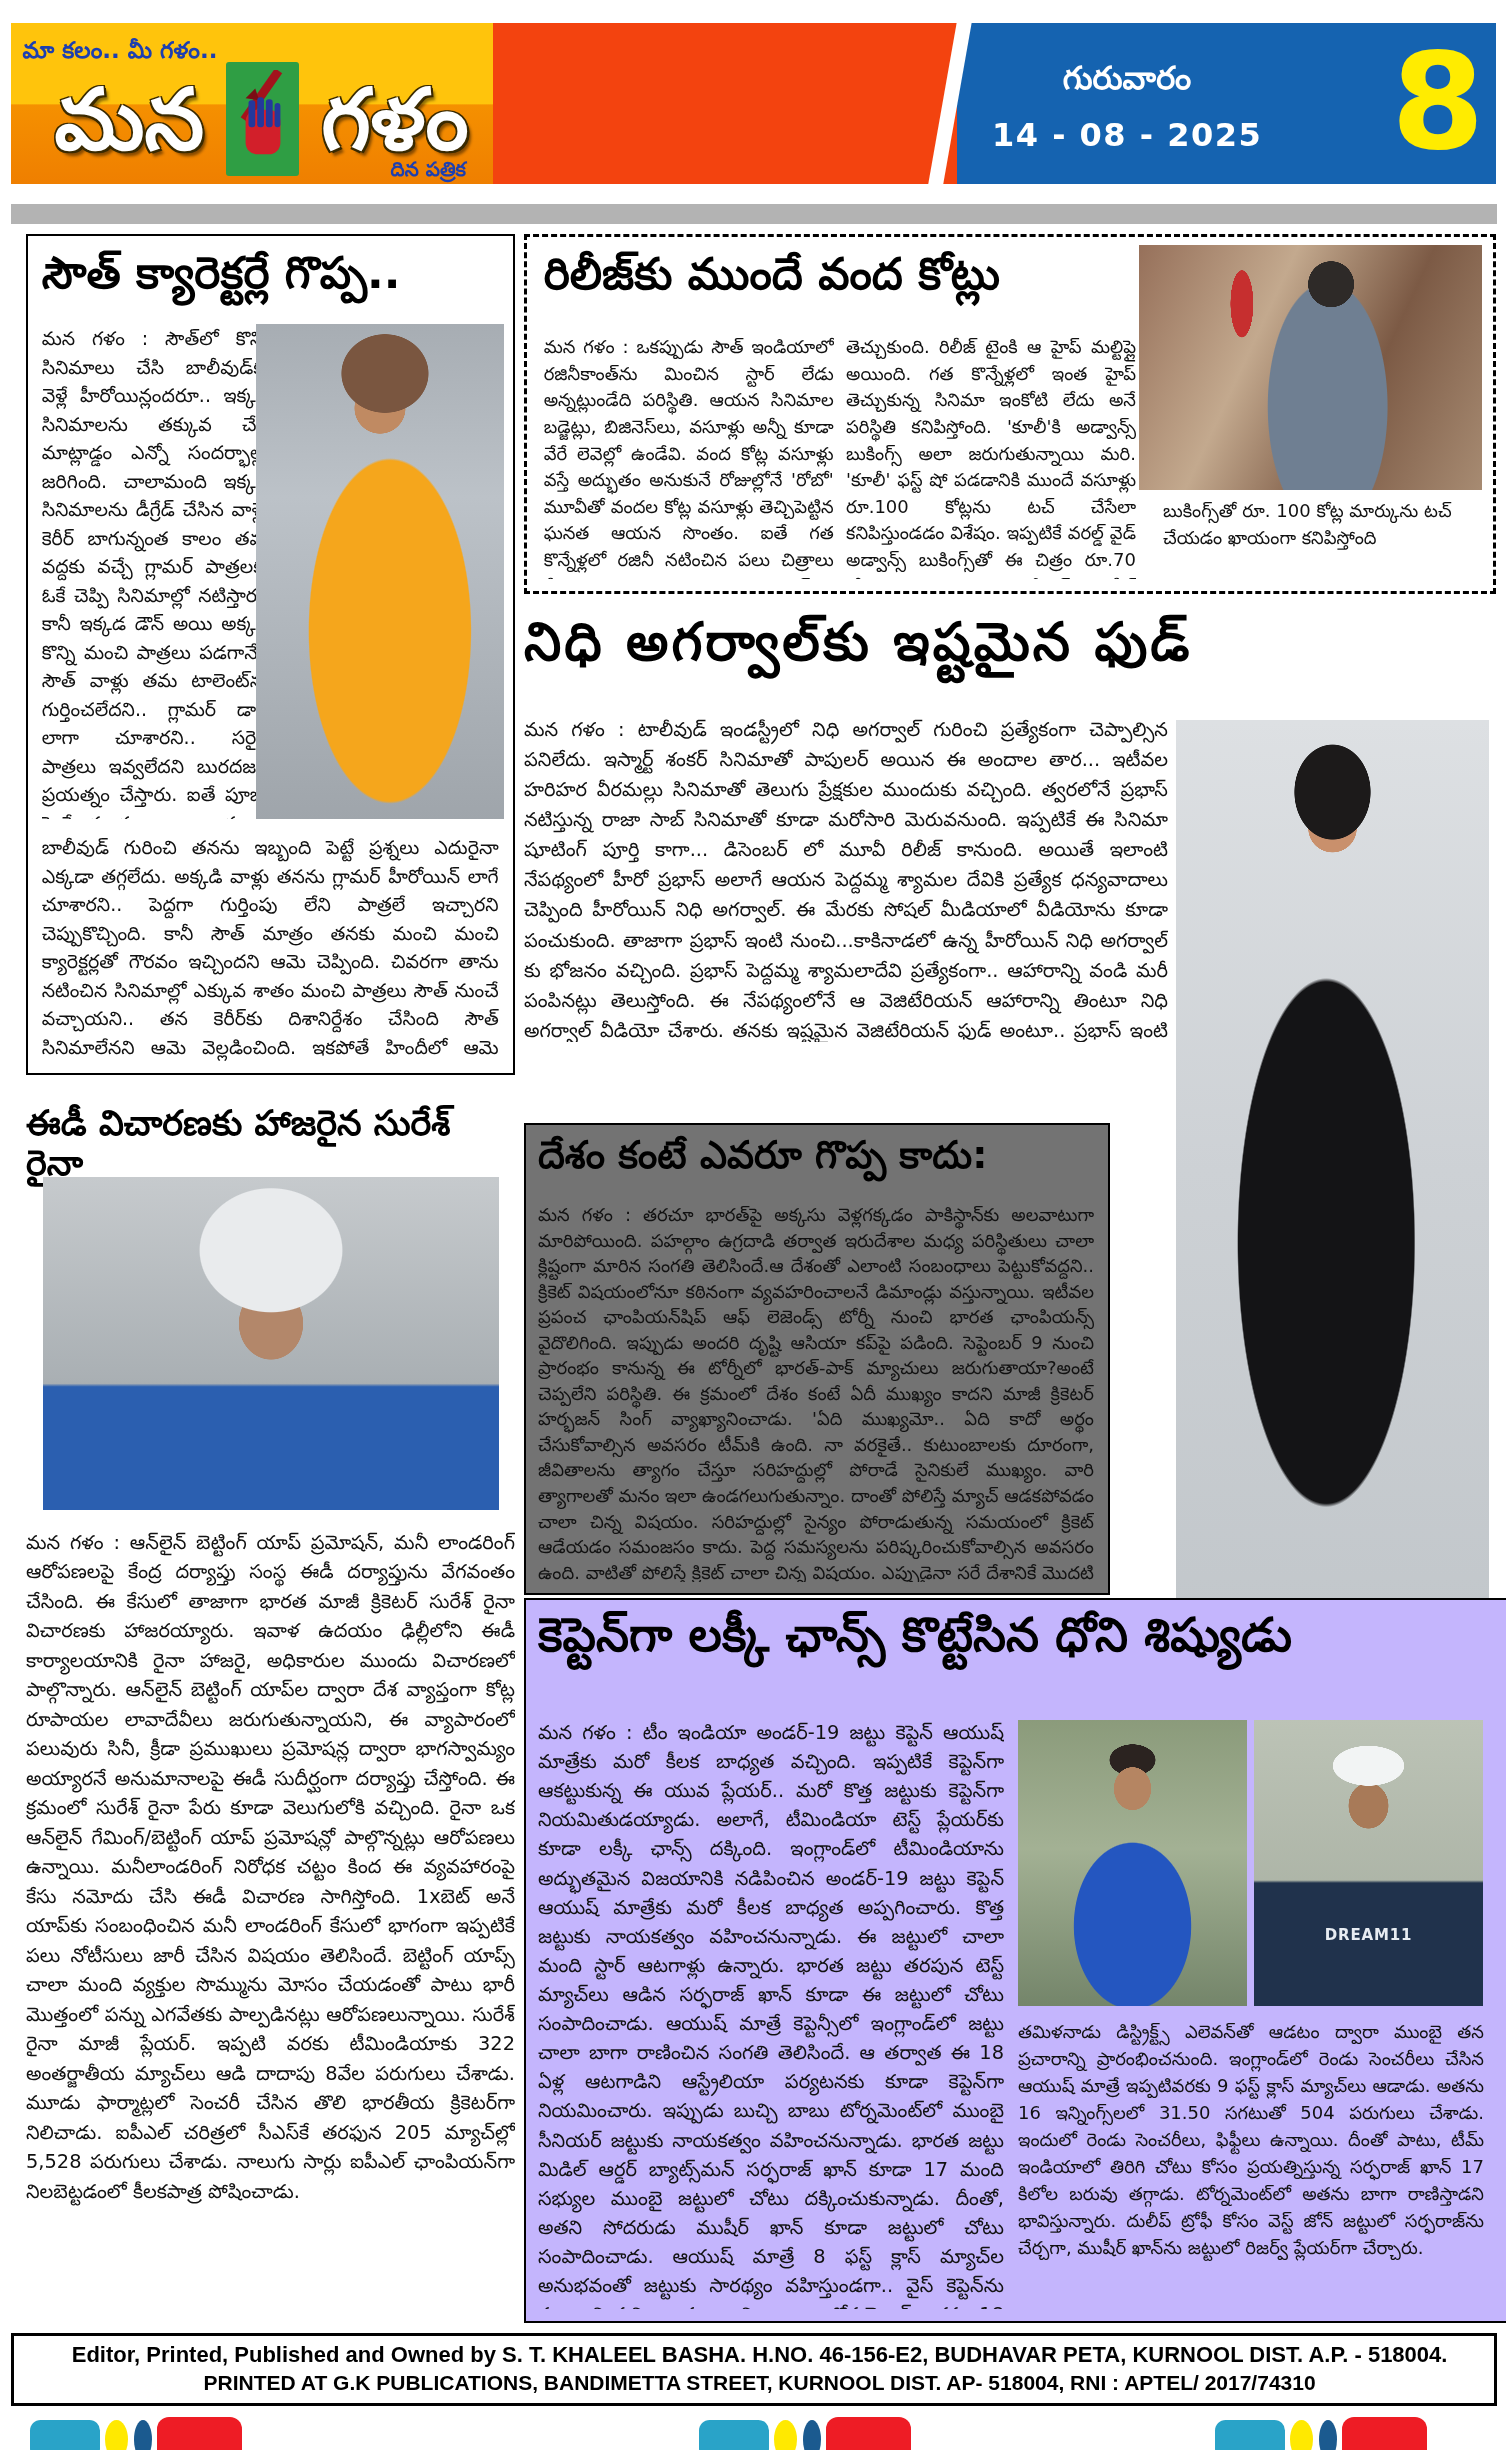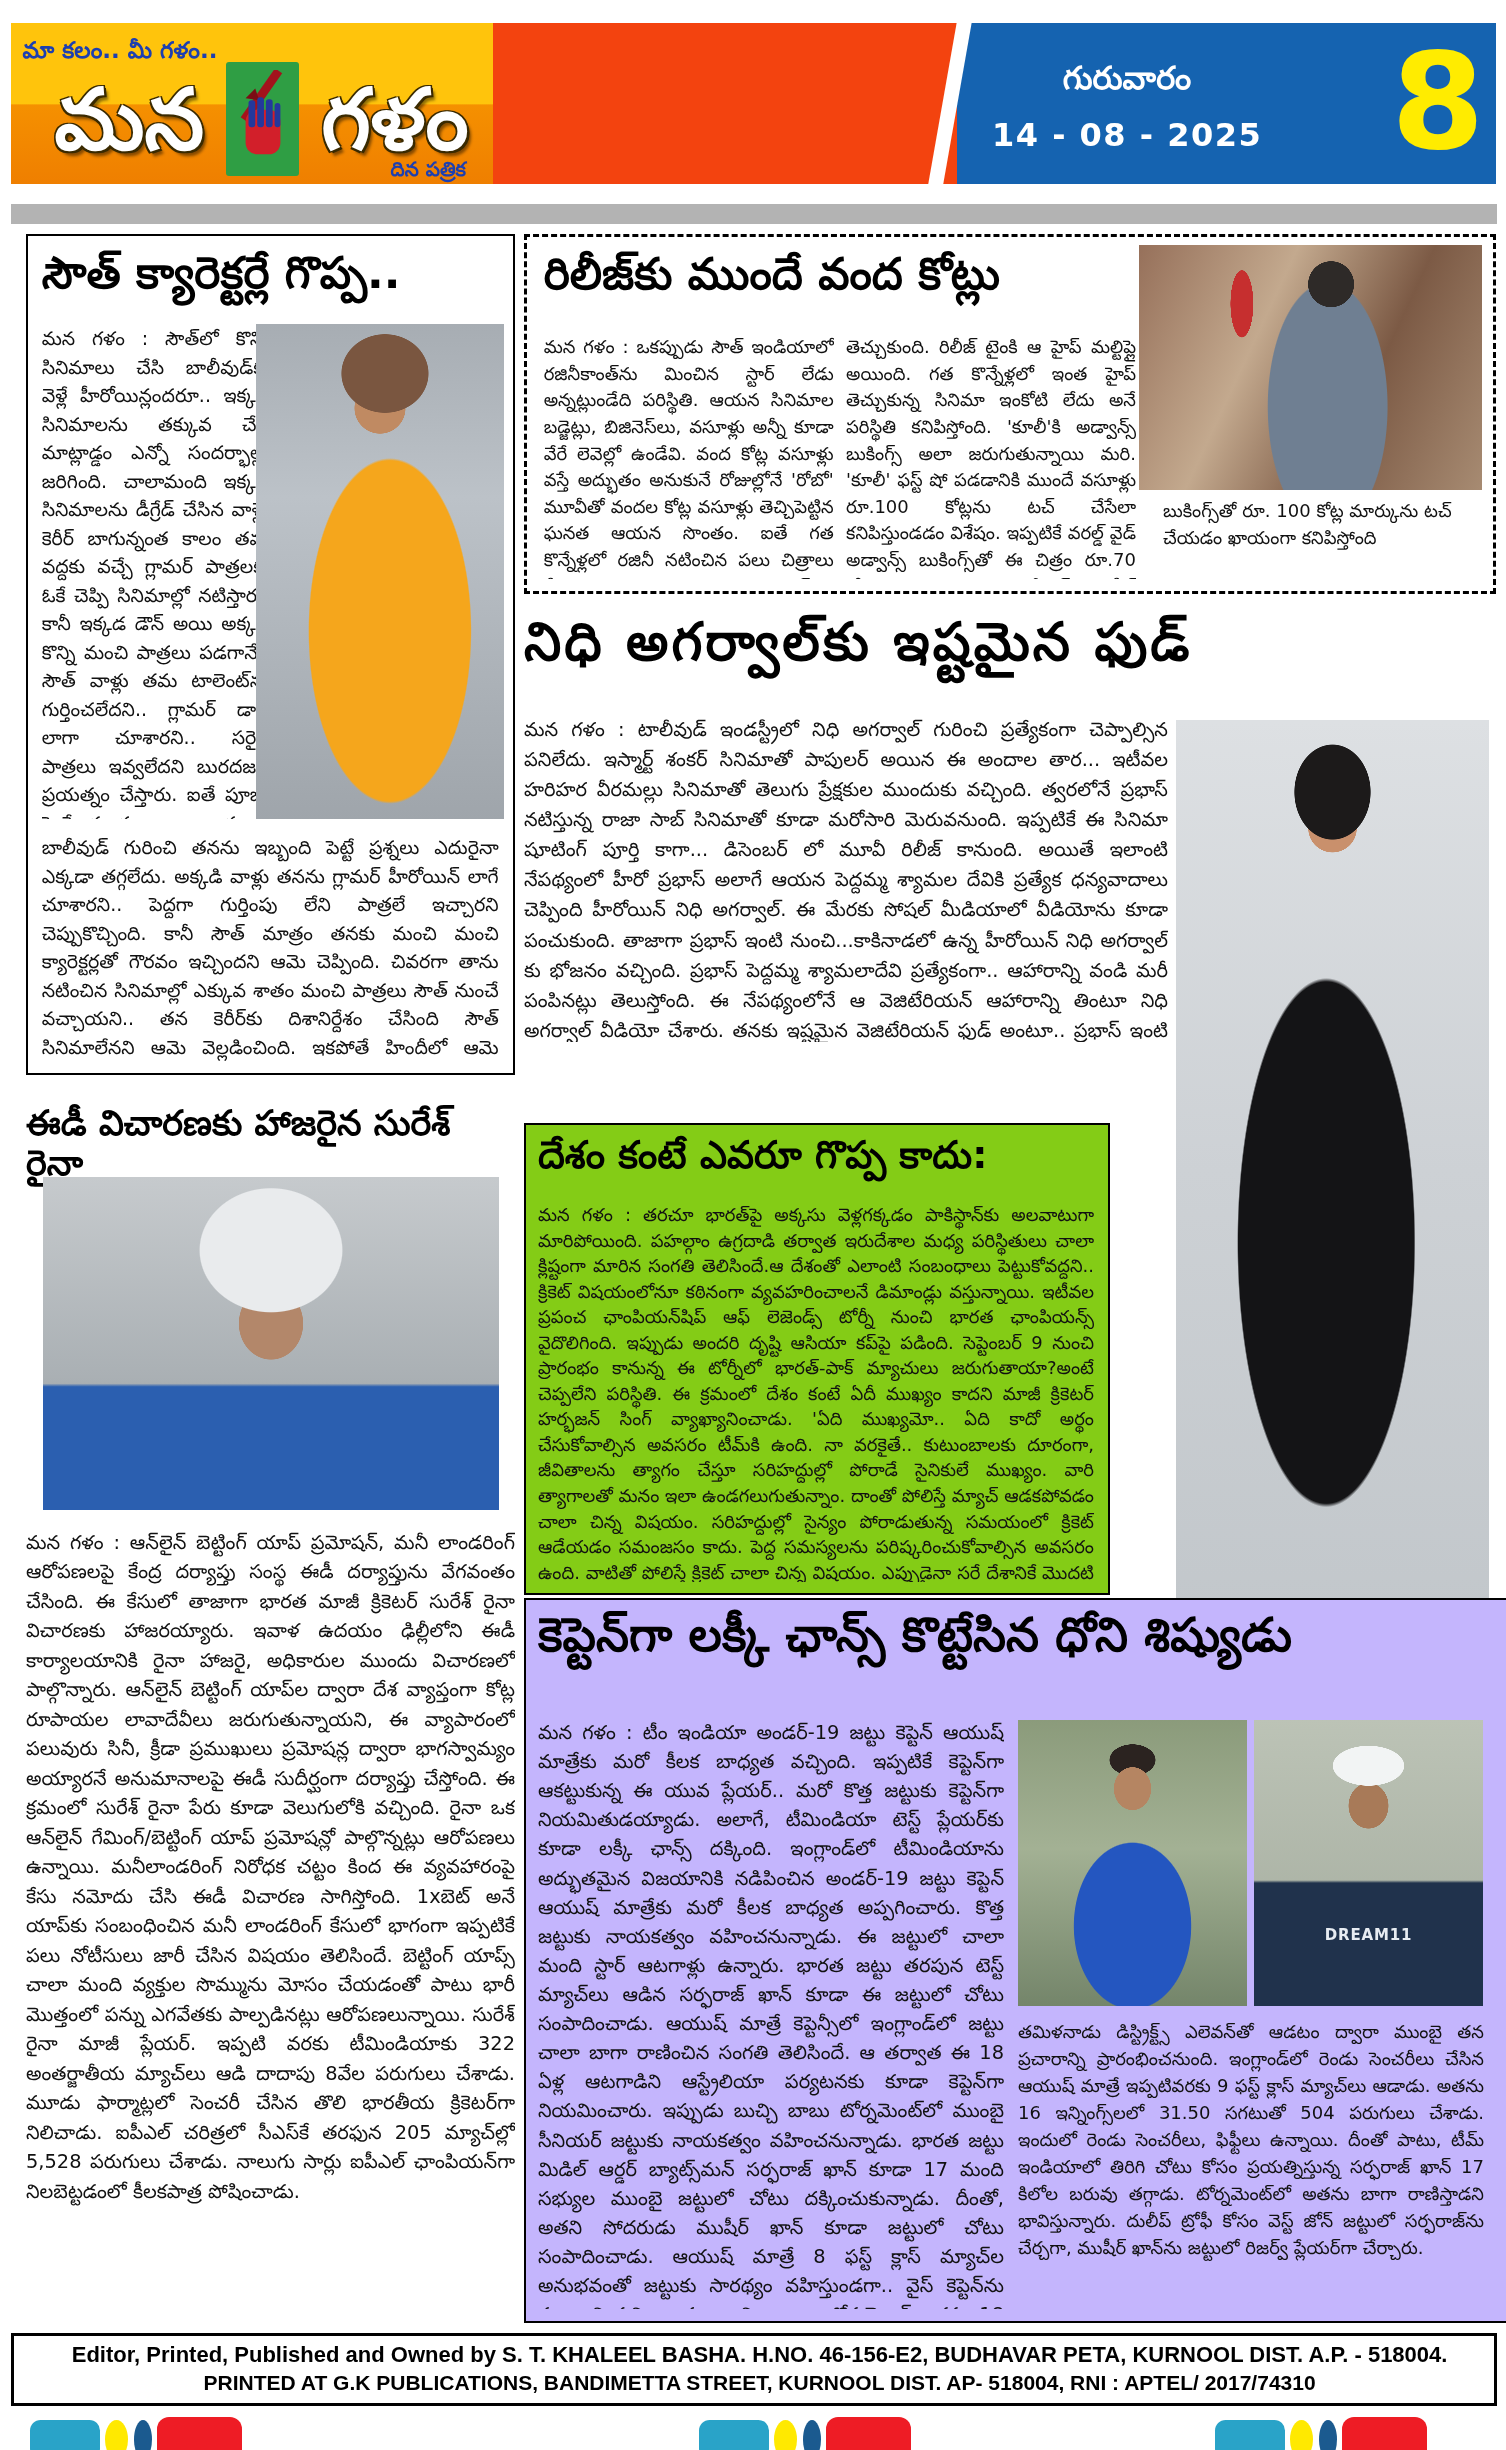--- a/index.html
+++ b/index.html
@@ -73,21 +73,21 @@
   .artD-hl { left:26px; top:1103px; width:489px; font-size:35px; }
   .artD-img { left:43px; top:1177px; width:456px; height:333px;
     background:
       radial-gradient(122px 106px at 50% 22%, #e9ebed 0 58%, rgba(0,0,0,0) 59%),
       radial-gradient(58px 65px at 50% 44%, #b3876a 0 55%, rgba(0,0,0,0) 56%),
       linear-gradient(180deg, rgba(0,0,0,0) 62%, #2b5fb0 63%),
       linear-gradient(180deg,#c6cacd 0%,#aab0b4 60%,#8f969b 100%); }
   .artD-body { left:26px; top:1528px; width:489px; height:796px; font-size:19.4px; line-height:1.52; }
 
   
-  .artE { left:524px; top:1123px; width:586px; height:472px; border:2.3px solid #000; background:#84cc16; }
+  .artE { left:524px; top:1123px; width:586px; height:472px; border:2.3px solid #000; background:#737373; }
   .artE-hl { left:12px; top:9px; width:559px; font-size:38px; }
   .artE-body { left:12px; top:77px; width:556px; height:380px; font-size:18px; line-height:1.42; }
 
   
   .artF { left:524px; top:1598px; width:1159px; height:725px; border:2.3px solid #000; background:#c4b5fd; }
   .artF-hl { left:12px; top:7.6px; width:945px; font-size:47px; }
   .artF-c1 { left:12px; top:118px; width:466px; height:591px; font-size:19.4px; line-height:1.5; }
   .artF-img1 { left:492px; top:120px; width:229px; height:286px;
     background:
       radial-gradient(33px 38px at 50% 24%, #b58562 0 56%, rgba(0,0,0,0) 57%),

